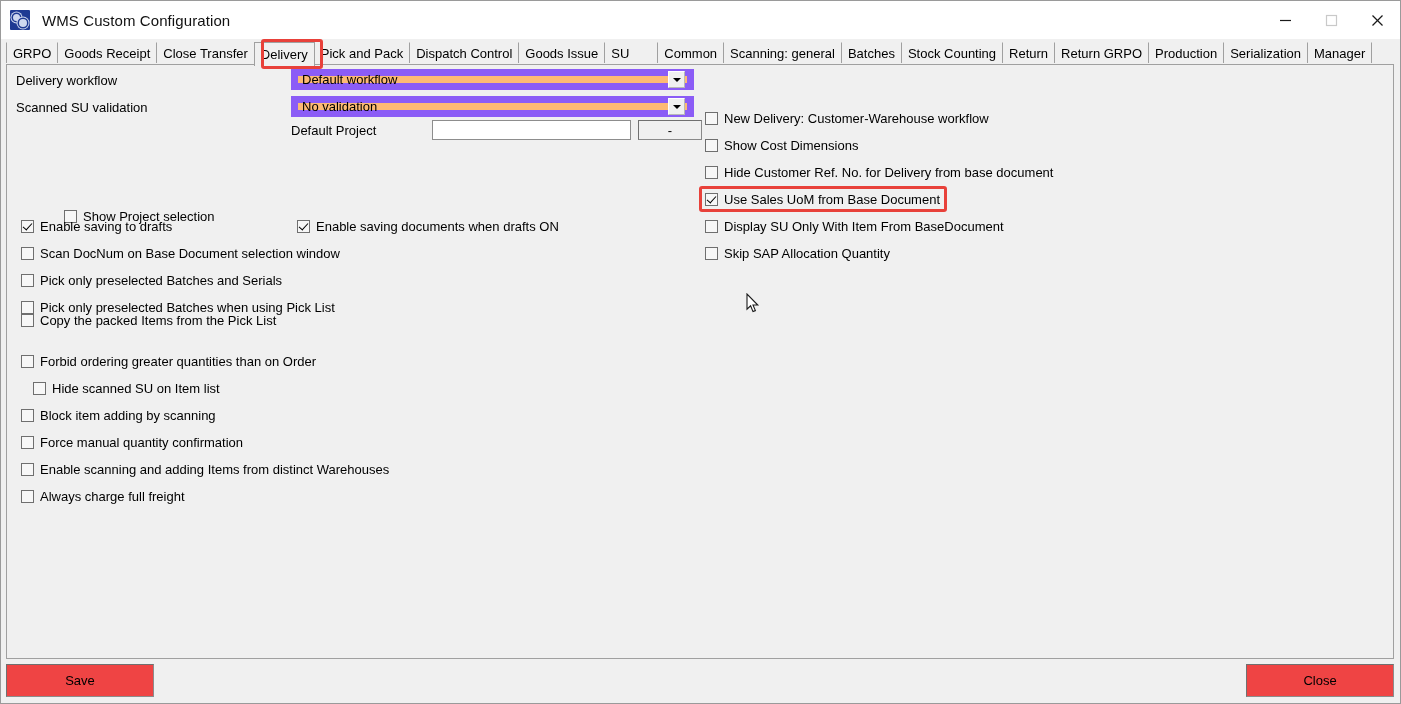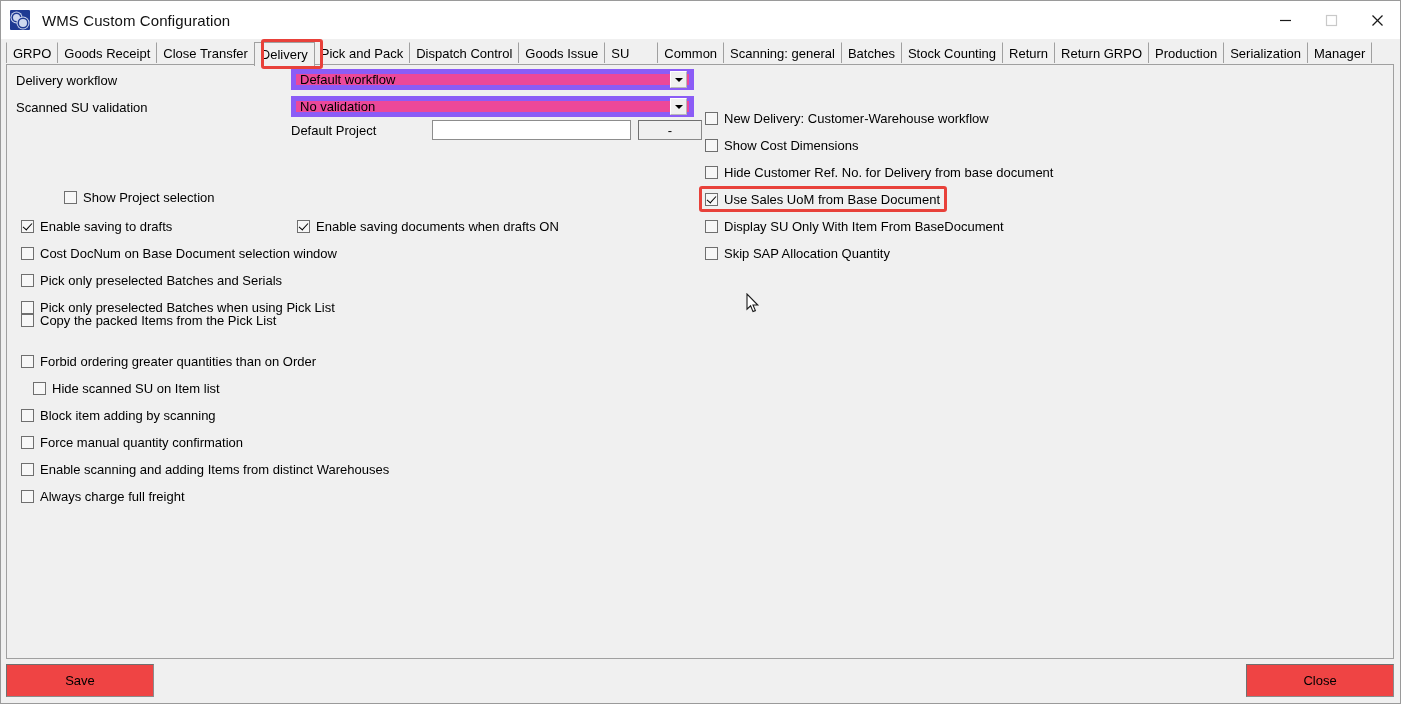--- a/index.html
+++ b/index.html
@@ -165,22 +165,22 @@
     border: solid #000;
     border-width: 0 1.6px 1.6px 0;
     transform: rotate(42deg);
   }
   .cb .lbl { color: #000; }
 
   
   .combo {
     position: absolute;
     height: 21px;
-    background: #ec4899;
-    border: 5px solid #8b5cf6;
+    background: #fdba74;
+    border: 7px solid #8b5cf6;
     box-sizing: border-box;
     display: flex;
     align-items: center;
   }
   .combo .val {
     padding-left: 4px;
     font-size: 13px;
     color: #000;
     white-space: nowrap;
     flex: 1 1 auto;
@@ -339,31 +339,31 @@
 
     <div class="row-label" style="left:284px; top:58px;">Default Project</div>
     <input class="textinput" style="left: 425px; top: 55px; width: 199px;" value="">
     <div class="smallbtn" style="left:631px; top:55px; width:64px; height:20px;">-</div>
 
     <div class="cb" style="left:290px; top:154px;">
       <span class="box checked"></span>
       <span class="lbl">Enable saving documents when drafts ON</span>
     </div>
 
-    <div class="cb" style="left:14px; top:125px;padding-left:43px;">
+    <div class="cb" style="left:14px; top:144px;padding-left:43px;">
       <span class="box"></span>
       <span class="lbl">Show Project selection</span>
     </div>
     <div class="cb" style="left:14px; top:154px;">
       <span class="box checked"></span>
       <span class="lbl">Enable saving to drafts</span>
     </div>
     <div class="cb" style="left:14px; top:181px;">
       <span class="box"></span>
-      <span class="lbl">Cost DocNum on Base Document selection window</span>
+      <span class="lbl">Scan DocNum on Base Document selection window</span>
     </div>
     <div class="cb" style="left:14px; top:208px;">
       <span class="box"></span>
       <span class="lbl">Pick only preselected Batches and Serials</span>
     </div>
     <div class="cb" style="left:14px; top:235px;">
       <span class="box"></span>
       <span class="lbl">Pick only preselected Batches when using Pick List</span>
     </div>
     <div class="cb" style="left:14px; top:248px;">

